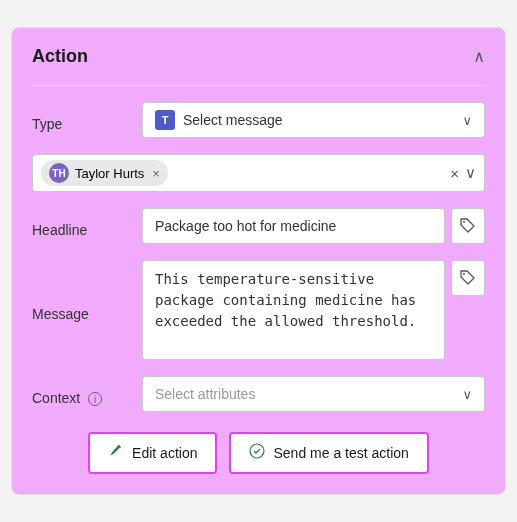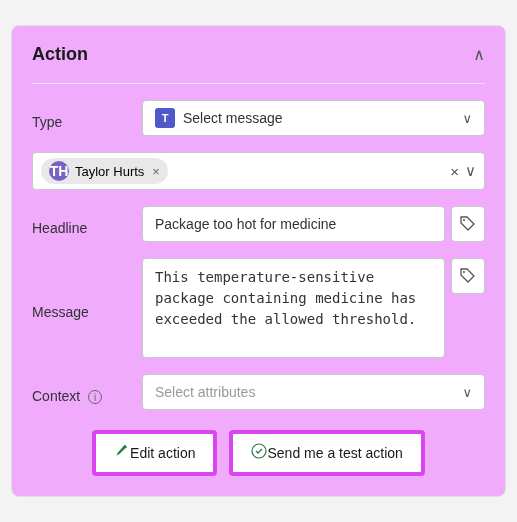--- a/index.html
+++ b/index.html
@@ -113,21 +113,21 @@
       display: flex;
       align-items: center;
       gap: 6px;
     }
     .avatar-th {
       background: #7b61c4;
       color: #fff;
       border-radius: 50%;
       width: 20px;
       height: 20px;
-      font-size: 14px;
+      font-size: 10px;
       display: flex;
       align-items: center;
       justify-content: center;
       font-weight: 600;
     }
     .tag-close {
       font-size: 13px;
       color: #666;
       cursor: pointer;
       margin-left: 2px;
@@ -201,29 +201,29 @@
       cursor: pointer;
       vertical-align: middle;
     }
     .footer-buttons {
       display: flex;
       gap: 12px;
       justify-content: center;
       margin-top: 20px;
     }
     .btn {
-      border: 4px solid #d946ef;
+      border: 2px solid #d946ef;
       border-radius: 4px;
       padding: 9px 18px;
       font-size: 14px;
       cursor: pointer;
       background: #fff;
       display: flex;
       align-items: center;
-      gap: 0;
+      gap: 8px;
       color: #1a1a1a;
       font-family: inherit;
       font-weight: 400;
     }
     .btn-icon {
       font-size: 16px;
       color: #2d7d46;
     }
     .divider {
       border: none;

